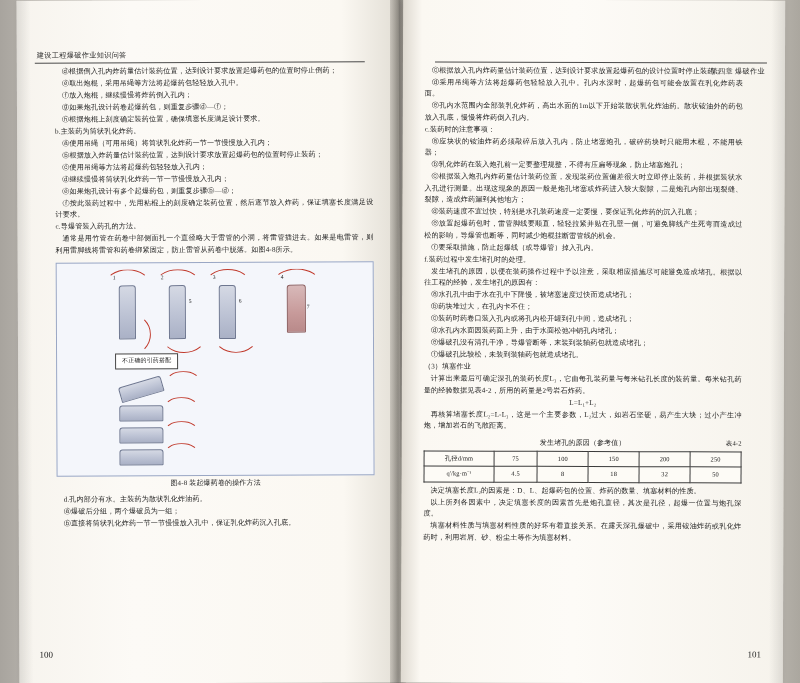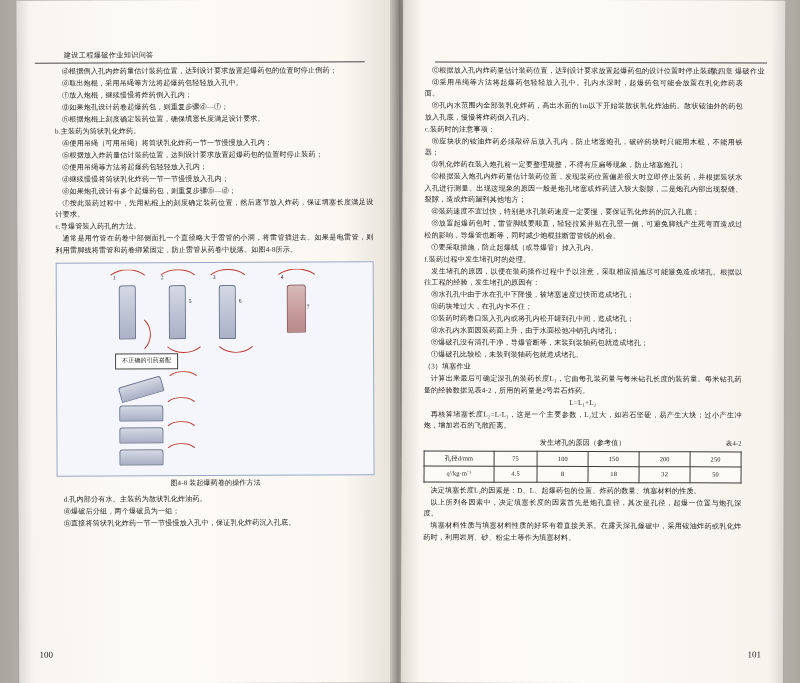--- a/index.html
+++ b/index.html
@@ -172,21 +172,21 @@
   }
 </style>
 </head>
 <body>
 
 <div class="spread">
 
   <div class="page left">
     <div class="edge-l"></div>
 
-    <div class="runhead" style="left:20px; top:50px;margin-left:27px;">建设工程爆破作业知识问答</div>
+    <div class="runhead" style="left:20px; top:50px;">建设工程爆破作业知识问答</div>
     <div class="runrule" style="left:18px; top:62px; width:330px;"></div>
 
     <div class="col left-col">
       <p class="ind2">ⓓ根据倒入孔内炸药量估计装药位置，达到设计要求放置起爆药包的位置时停止倒药；</p>
       <p class="ind2">ⓔ取出炮棍，采用吊绳等方法将起爆药包轻轻放入孔中。</p>
       <p class="ind2">ⓕ放入炮棍，继续慢慢将炸药倒入孔内；</p>
       <p class="ind2">ⓖ如果炮孔设计药卷起爆药包，则重复步骤ⓓ—ⓕ；</p>
       <p class="ind2">ⓗ根据炮棍上刻度确定装药位置，确保填塞长度满足设计要求。</p>
       <p class="ind1">b.主装药为筒状乳化炸药。</p>
       <p class="ind2">ⓐ使用吊绳（可用吊绳）将筒状乳化炸药一节一节慢慢放入孔内；</p>

